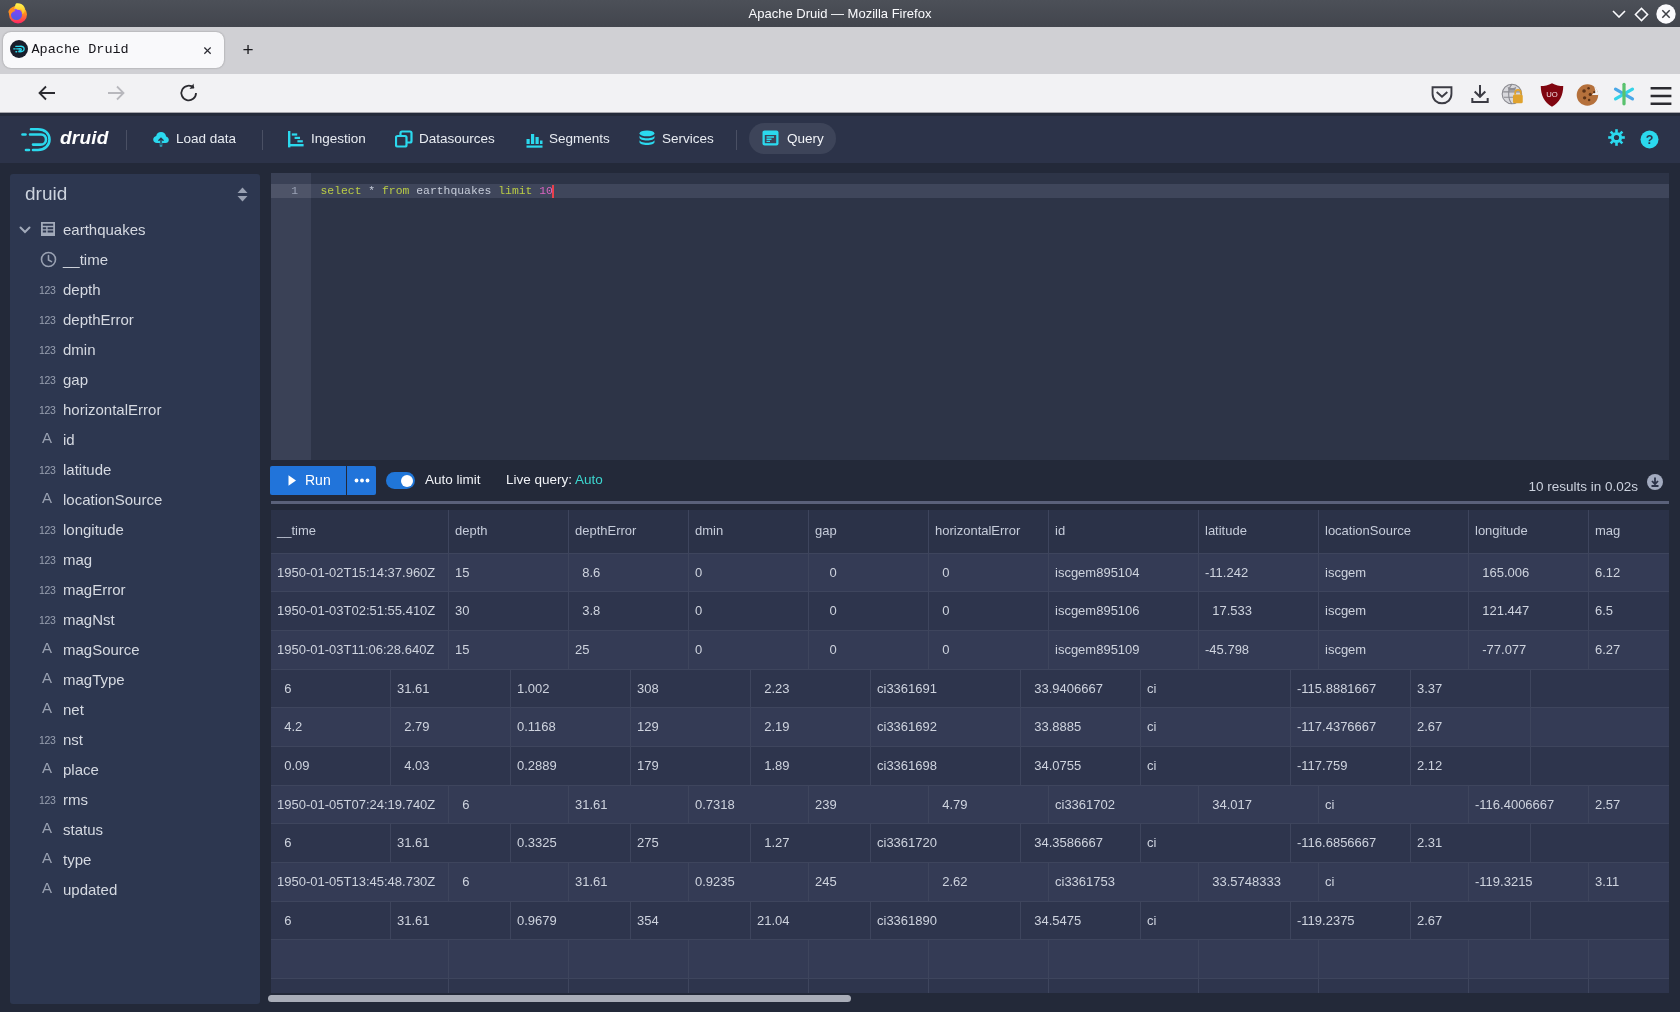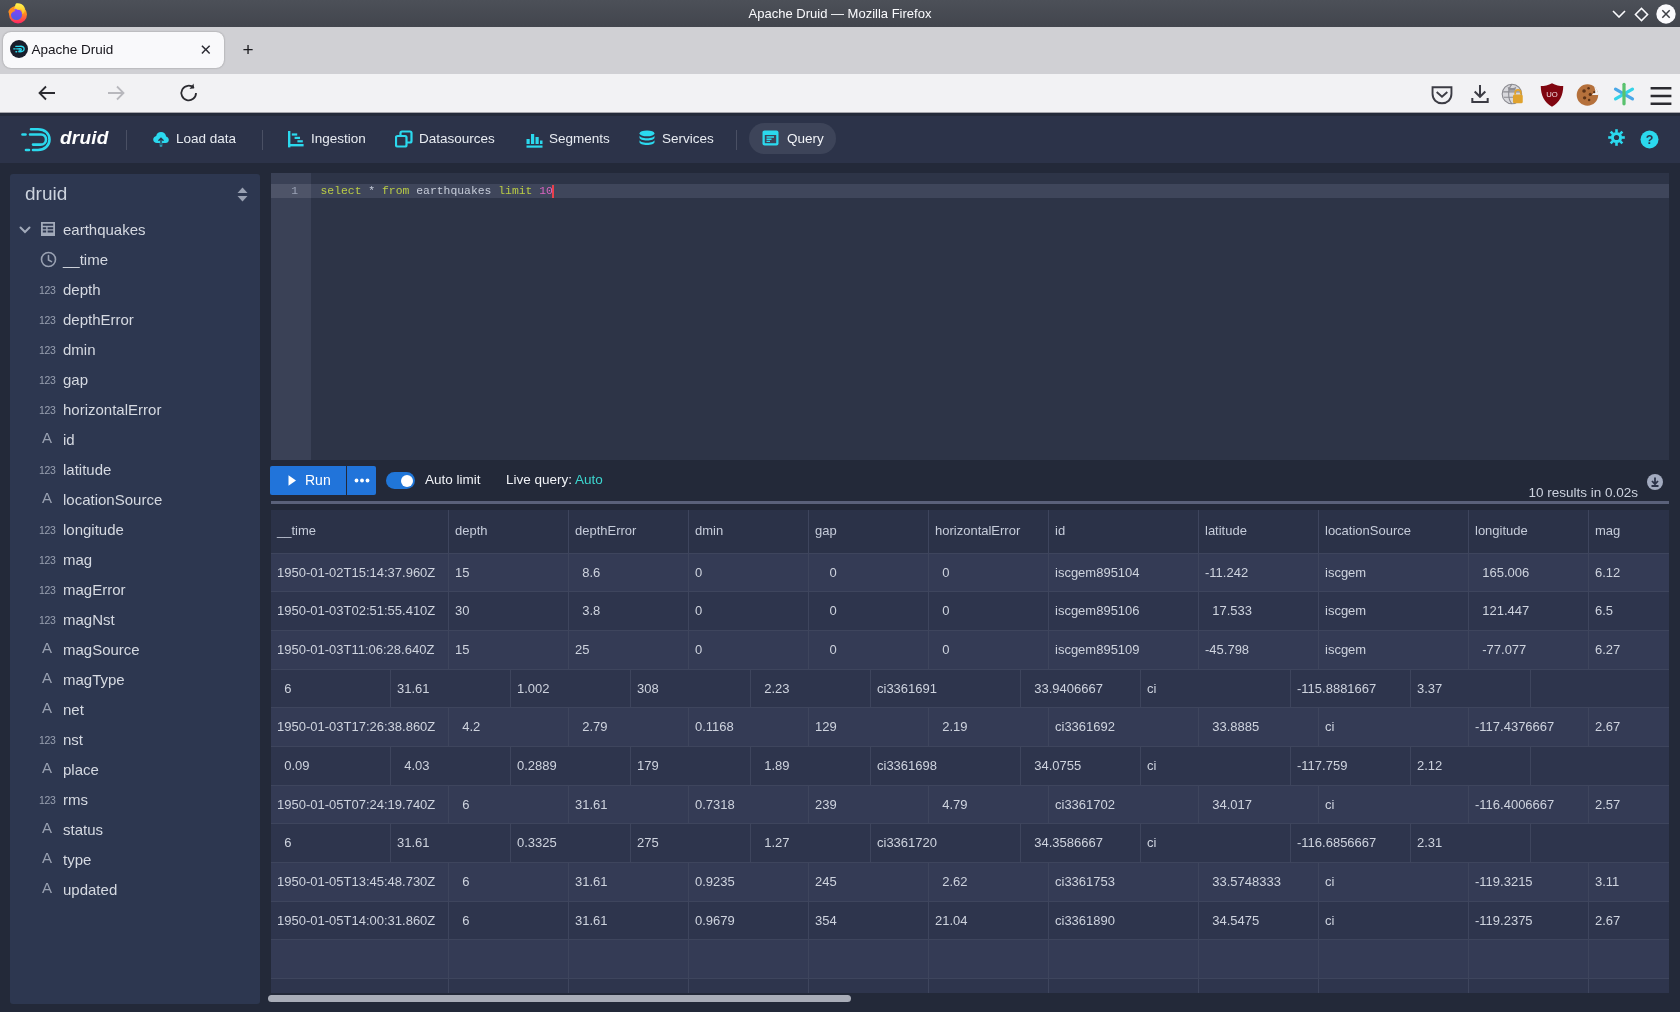--- a/index.html
+++ b/index.html
@@ -1,21 +1,21 @@
 <!DOCTYPE html>
 <html><head><meta charset="utf-8"><style>
 * { margin:0; padding:0; box-sizing:border-box; }
 html,body { width:1680px; height:1012px; overflow:hidden; background:#232939;
   font-family:"Liberation Sans", sans-serif; }
 .abs { position:absolute; }
 
 #titlebar { position:absolute; left:0; top:0; width:1680px; height:27px; background:linear-gradient(#4c5058,#42454d); }
 #wintitle { position:absolute; left:0; right:0; top:6px; text-align:center; color:#fbfbfe; font-size:13px; }
 #tabbar { position:absolute; left:0; top:27px; width:1680px; height:47px; background:#d0d0d4; }
-#tab { position:absolute; left:3px; top:5px; width:221px; height:36px; background:#f9f9fb; border-radius:8px; box-shadow:0 0 2px rgba(0,0,0,.35); }
+#tab { position:absolute; left:3px; top:5px; width:221px; height:36px; background:#f9f9fb; border-radius:8px; box-shadow:0 0 2px rgba(0,0,0,.35);font-family:Liberation Mono, monospace; }
 #tab .title { position:absolute; left:28.5px; top:10px; font-size:13.5px; color:#15141a; }
 #tab .close { position:absolute; right:12px; top:9px; font-size:15px; color:#2b2b33; }
 #newtab { position:absolute; left:234px; top:9px; width:28px; height:28px; font-size:19px; color:#1a1a1e; text-align:center; line-height:27px; }
 #urlrow { position:absolute; left:0; top:74px; width:1680px; height:39px; background:#f2f2f4; border-bottom:1px solid #a6a6ac; }
 .navbtn { position:absolute; top:6px; width:26px; height:26px; color:#2b2b30; }
 #urlfield { position:absolute; left:231px; top:12px; width:1073px; height:31px; background:#fef9c3; border-radius:8px; box-shadow:0 0 1px rgba(0,0,0,.3);margin-top:28px; }
 #urltext { position:absolute; left:63px; top:7px; font-size:14.5px; color:#72727a; white-space:pre; }
 #urltext b { color:#1b1b21; font-weight:normal; }
 
 #appgap { position:absolute; left:0; top:113px; width:1680px; height:3px; background:#242a3a; }
@@ -49,21 +49,21 @@
 
 #runbar { position:absolute; left:270px; top:466px; width:1399px; height:29px; }
 #runbtn { position:absolute; left:0; top:0; width:76px; height:29px; background:#2174da; border-radius:2px 0 0 2px; }
 #runbtn .txt { position:absolute; left:35px; top:6px; color:#fff; font-size:14px; }
 #morebtn { position:absolute; left:77px; top:0; width:29px; height:29px; background:#2174da; border-radius:0 2px 2px 0; }
 #toggle { position:absolute; left:116px; top:6px; width:29px; height:17px; background:#2076d8; border-radius:9px; }
 #toggle .knob { position:absolute; right:2.5px; top:2.5px; width:12px; height:12px; background:#fff; border-radius:50%; }
 #autolimit { position:absolute; left:155px; top:6px; color:#f0f2f6; font-size:13.5px; }
 #livequery { position:absolute; left:236px; top:6px; color:#f0f2f6; font-size:13.5px; }
 #livequery i { color:#3cd6cf; font-style:normal; }
-#results { position:absolute; right:31px; top:19px; color:#ccd2de; font-size:13.5px;margin-left:34px; }
+#results { position:absolute; right:31px; top:13px; color:#ccd2de; font-size:13.5px;margin-left:34px; }
 #divider { position:absolute; left:271px; top:501px; width:1398px; height:3px; background:#5a617a; }
 
 #tablewrap { position:absolute; left:271px; top:510px; width:1398px; height:483px; overflow:hidden; }
 .rt { position:absolute; left:0; top:0; width:1440px; }
 .trh { height:42.5px; background:#2b3248; display:flex; }
 .th { border-right:1px solid #3e455d; padding:13px 0 0 6px; font-size:13px; color:#c6ccda;
   height:42.5px; overflow:hidden; white-space:nowrap; flex:none; }
 .tr { height:38.7px; display:flex; border-top:1px solid #3e455d; }
 .tr.odd { background:#343b55; }
 .tr.even { background:#2e354d; }
@@ -482,21 +482,20 @@
 <div class="td" style="width:120px">1.002</div>
 <div class="td" style="width:120px">308</div>
 <div class="td" style="width:120px"><b class="p">0</b>2.23</div>
 <div class="td" style="width:150px">ci3361691</div>
 <div class="td" style="width:120px"><b class="p">0</b>33.9406667</div>
 <div class="td" style="width:150px">ci</div>
 <div class="td" style="width:120px">-115.8881667</div>
 <div class="td" style="width:120px">3.37</div>
 </div>
 <div class="tr odd">
-<div class="td" style="width:178px">1950-01-03T17:26:38.860Z</div>
 <div class="td" style="width:120px"><b class="p">0</b>4.2</div>
 <div class="td" style="width:120px"><b class="p">0</b>2.79</div>
 <div class="td" style="width:120px">0.1168</div>
 <div class="td" style="width:120px">129</div>
 <div class="td" style="width:120px"><b class="p">0</b>2.19</div>
 <div class="td" style="width:150px">ci3361692</div>
 <div class="td" style="width:120px"><b class="p">0</b>33.8885</div>
 <div class="td" style="width:150px">ci</div>
 <div class="td" style="width:120px">-117.4376667</div>
 <div class="td" style="width:120px">2.67</div>
@@ -545,21 +544,20 @@
 <div class="td" style="width:120px">0.9235</div>
 <div class="td" style="width:120px">245</div>
 <div class="td" style="width:120px"><b class="p">0</b>2.62</div>
 <div class="td" style="width:150px">ci3361753</div>
 <div class="td" style="width:120px"><b class="p">0</b>33.5748333</div>
 <div class="td" style="width:150px">ci</div>
 <div class="td" style="width:120px">-119.3215</div>
 <div class="td" style="width:120px">3.11</div>
 </div>
 <div class="tr even">
-<div class="td" style="width:178px">1950-01-05T14:00:31.860Z</div>
 <div class="td" style="width:120px"><b class="p">0</b>6</div>
 <div class="td" style="width:120px">31.61</div>
 <div class="td" style="width:120px">0.9679</div>
 <div class="td" style="width:120px">354</div>
 <div class="td" style="width:120px">21.04</div>
 <div class="td" style="width:150px">ci3361890</div>
 <div class="td" style="width:120px"><b class="p">0</b>34.5475</div>
 <div class="td" style="width:150px">ci</div>
 <div class="td" style="width:120px">-119.2375</div>
 <div class="td" style="width:120px">2.67</div>

